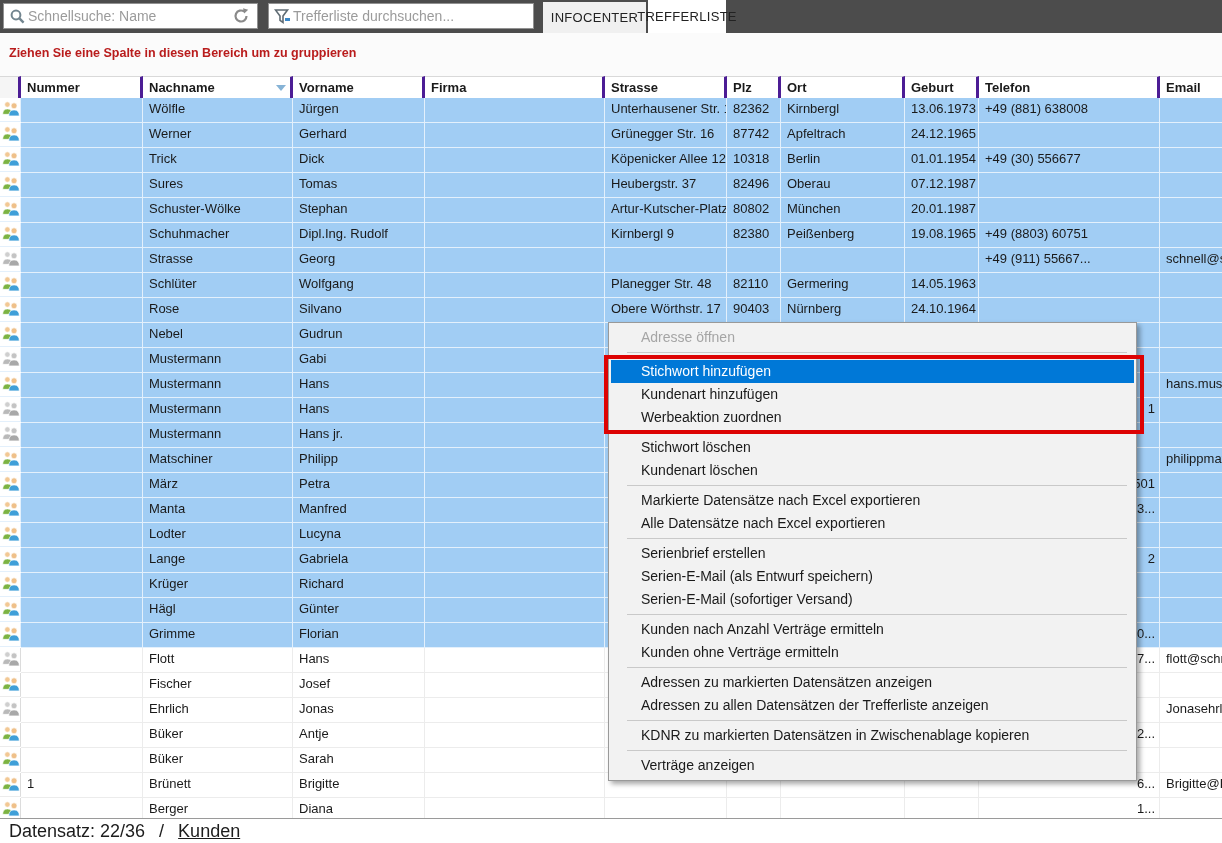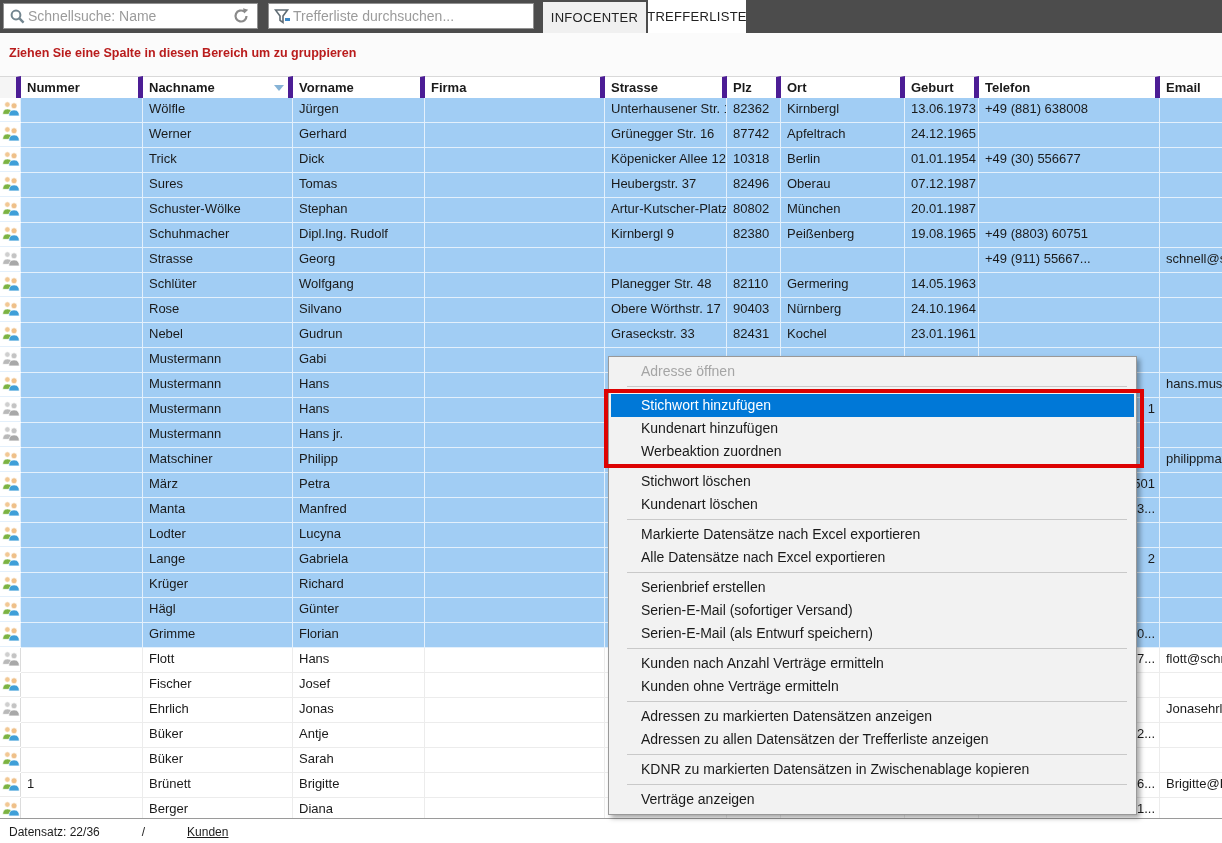--- a/index.html
+++ b/index.html
@@ -13,56 +13,56 @@
   #quick-search{left:3px;width:255px;}
   #filter-search{left:268px;width:266px;}
   .searchbox input{border:none;outline:none;flex:1;font-family:"Liberation Sans",sans-serif;
                    font-size:14px;color:#333;min-width:0;background:transparent;}
   .searchbox input::placeholder{color:#9b9b9b;opacity:1;}
   .sicon{width:17px;height:17px;flex:0 0 auto;display:block;}
   .refresh{width:22px;height:22px;flex:0 0 auto;display:flex;align-items:center;justify-content:center;cursor:pointer;}
   .tab{position:absolute;display:flex;align-items:center;justify-content:center;
        font-size:13px;letter-spacing:.3px;color:#222;cursor:pointer;}
   #tab-infocenter{left:543px;top:2px;width:103px;height:31px;background:#f0f0f0;}
-  #tab-trefferliste{left:648px;top:0;width:98px;height:33px;background:#ffffff;}
+  #tab-trefferliste{left:648px;top:0;width:78px;height:33px;background:#ffffff;}
 
   
   #groupband{position:absolute;left:0;top:33px;width:1222px;height:43px;background:#fbfbfb;}
   #grouphint{position:absolute;left:9px;top:13px;font-size:12.5px;font-weight:bold;color:#b91c1c;}
 
   
   .grid{display:grid;grid-template-columns:21px 122px 150px 132px 180px 122px 54px 124px 74px 181px 162px;width:1322px;}
   #thead{position:absolute;left:0;top:76px;z-index:1;}
-  .hcell{height:21px;background:#fff;border-top:1px solid #d9d9d9;border-right:5px solid #4c1d95;
+  .hcell{height:21px;background:#fff;border-top:1px solid #d9d9d9;border-right:3px solid #4c1d95;
          border-bottom:2px solid #7aa9cf;font-size:13px;font-weight:bold;padding:3px 0 0 6px;
          box-sizing:content-box;white-space:nowrap;overflow:hidden;position:relative;cursor:pointer;}
   .hcell.iconcol{background:#f5f5f5;}
   .sortarrow{position:absolute;right:4px;top:8px;width:0;height:0;border-left:5px solid transparent;
              border-right:5px solid transparent;border-top:6px solid #86b3d6;}
   #tbody{position:absolute;left:0;top:98px;width:1322px;height:720px;overflow:hidden;z-index:1;}
   .row{cursor:pointer;}
   .cell{height:21px;font-size:13px;padding:3px 0 0 6px;white-space:nowrap;overflow:hidden;
         background:#fff;border-right:1px solid #ececec;border-bottom:1px solid #ececec;}
   .row.sel .cell{background:#a1cdf4;border-right-color:#e3f0fc;border-bottom-color:#e3f0fc;}
   .cell.icon-cell{background:#fff !important;border-right:1px solid #dcdcdc;border-bottom:1px solid #ececec;
                   padding:2px 0 0 2px;}
   .cell.tel-right{text-align:right;padding-right:4px;padding-left:0;}
   .psvg{width:18px;height:17px;display:block;}
 
   
   #statusbar{position:absolute;left:0;top:818px;width:1222px;height:25px;background:#ffffff;
-             border-top:1px solid #9a9a9a;z-index:3;font-size:12px;display:flex;align-items:center;gap:28px;}
+             border-top:1px solid #9a9a9a;z-index:3;font-size:18px;display:flex;align-items:center;}
   #statusbar span{margin-left:9px;color:#1c1c1c;}
   #statusbar .slash{margin-left:14px;}
   #statusbar .entity{margin-left:14px;text-decoration:underline;}
 
   
   #ctxmenu{position:absolute;left:608px;top:322px;width:529px;background:#f2f2f2;
            border:1px solid #999;box-shadow:3px 3px 5px rgba(0,0,0,.35);box-sizing:border-box;
-           padding:3px 2px;z-index:5;margin-top:34px;}
+           padding:3px 2px;z-index:5;}
   .mi{height:23px;line-height:23px;padding-left:30px;font-size:14px;color:#1a1a1a;
       white-space:nowrap;overflow:hidden;cursor:pointer;}
   .mi.disabled{color:#a5a5a5;cursor:default;}
   .mi.hl{background:#0078d7;color:#fff;}
   .msep{height:1px;background:#c9c9c9;margin:3px 7px 3px 16px;}
   .mgroup{position:relative;margin:7px 0;}
   .redframe{position:absolute;left:-7px;right:-10px;top:-5px;bottom:-5px;
             border:4px solid #dd0202;pointer-events:none;z-index:6;}
 </style>
 </head>
@@ -711,22 +711,22 @@
         <div class="mi">Kundenart hinzufügen</div>
         <div class="mi">Werbeaktion zuordnen</div>
       </div>
       <div class="mi">Stichwort löschen</div>
       <div class="mi">Kundenart löschen</div>
       <div class="msep"></div>
       <div class="mi">Markierte Datensätze nach Excel exportieren</div>
       <div class="mi">Alle Datensätze nach Excel exportieren</div>
       <div class="msep"></div>
       <div class="mi">Serienbrief erstellen</div>
+      <div class="mi">Serien-E-Mail (als Entwurf speichern)</div>
       <div class="mi">Serien-E-Mail (sofortiger Versand)</div>
-      <div class="mi">Serien-E-Mail (als Entwurf speichern)</div>
       <div class="msep"></div>
       <div class="mi">Kunden nach Anzahl Verträge ermitteln</div>
       <div class="mi">Kunden ohne Verträge ermitteln</div>
       <div class="msep"></div>
       <div class="mi">Adressen zu markierten Datensätzen anzeigen</div>
       <div class="mi">Adressen zu allen Datensätzen der Trefferliste anzeigen</div>
       <div class="msep"></div>
       <div class="mi">KDNR zu markierten Datensätzen in Zwischenablage kopieren</div>
       <div class="msep"></div>
       <div class="mi">Verträge anzeigen</div>

